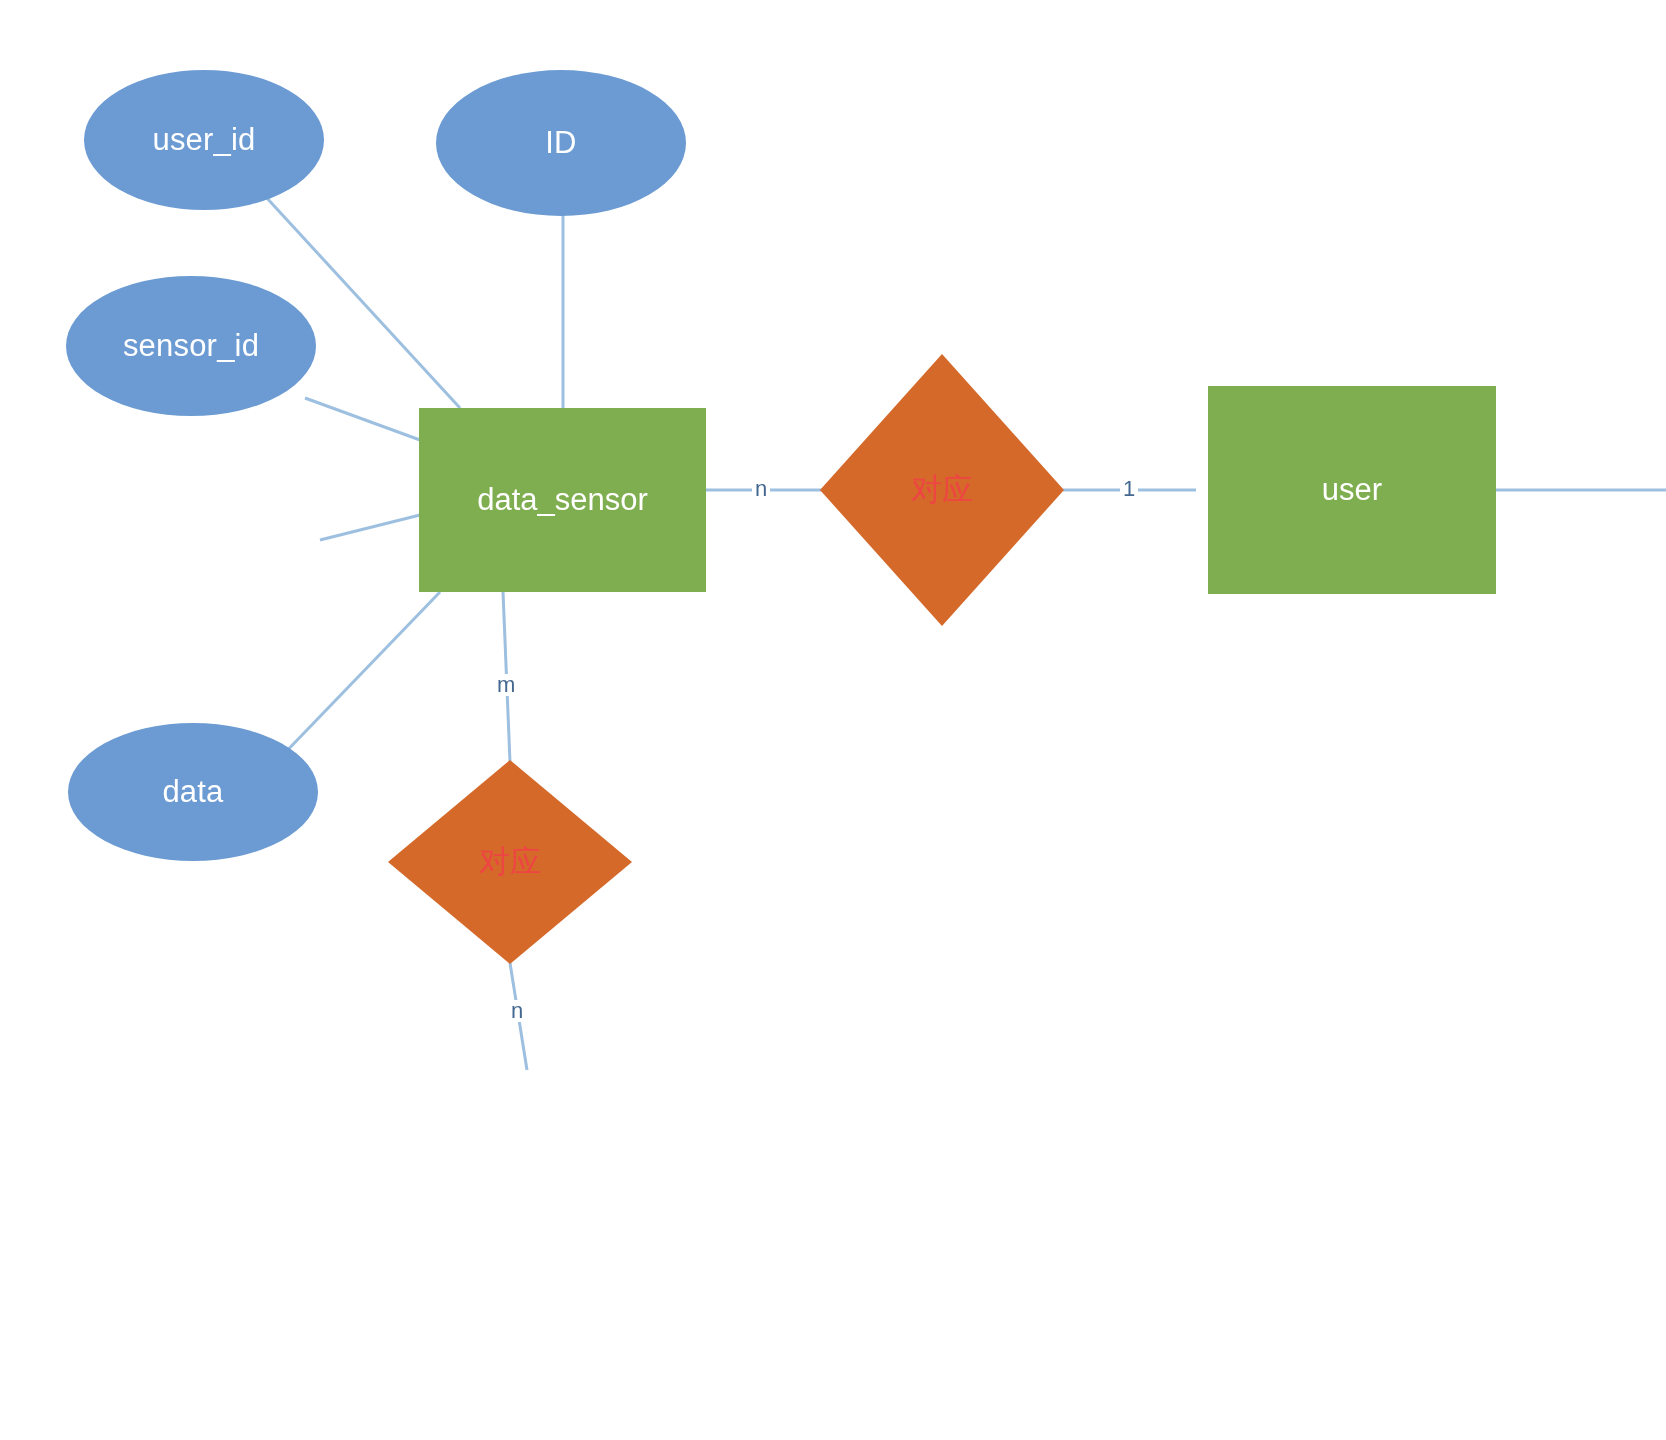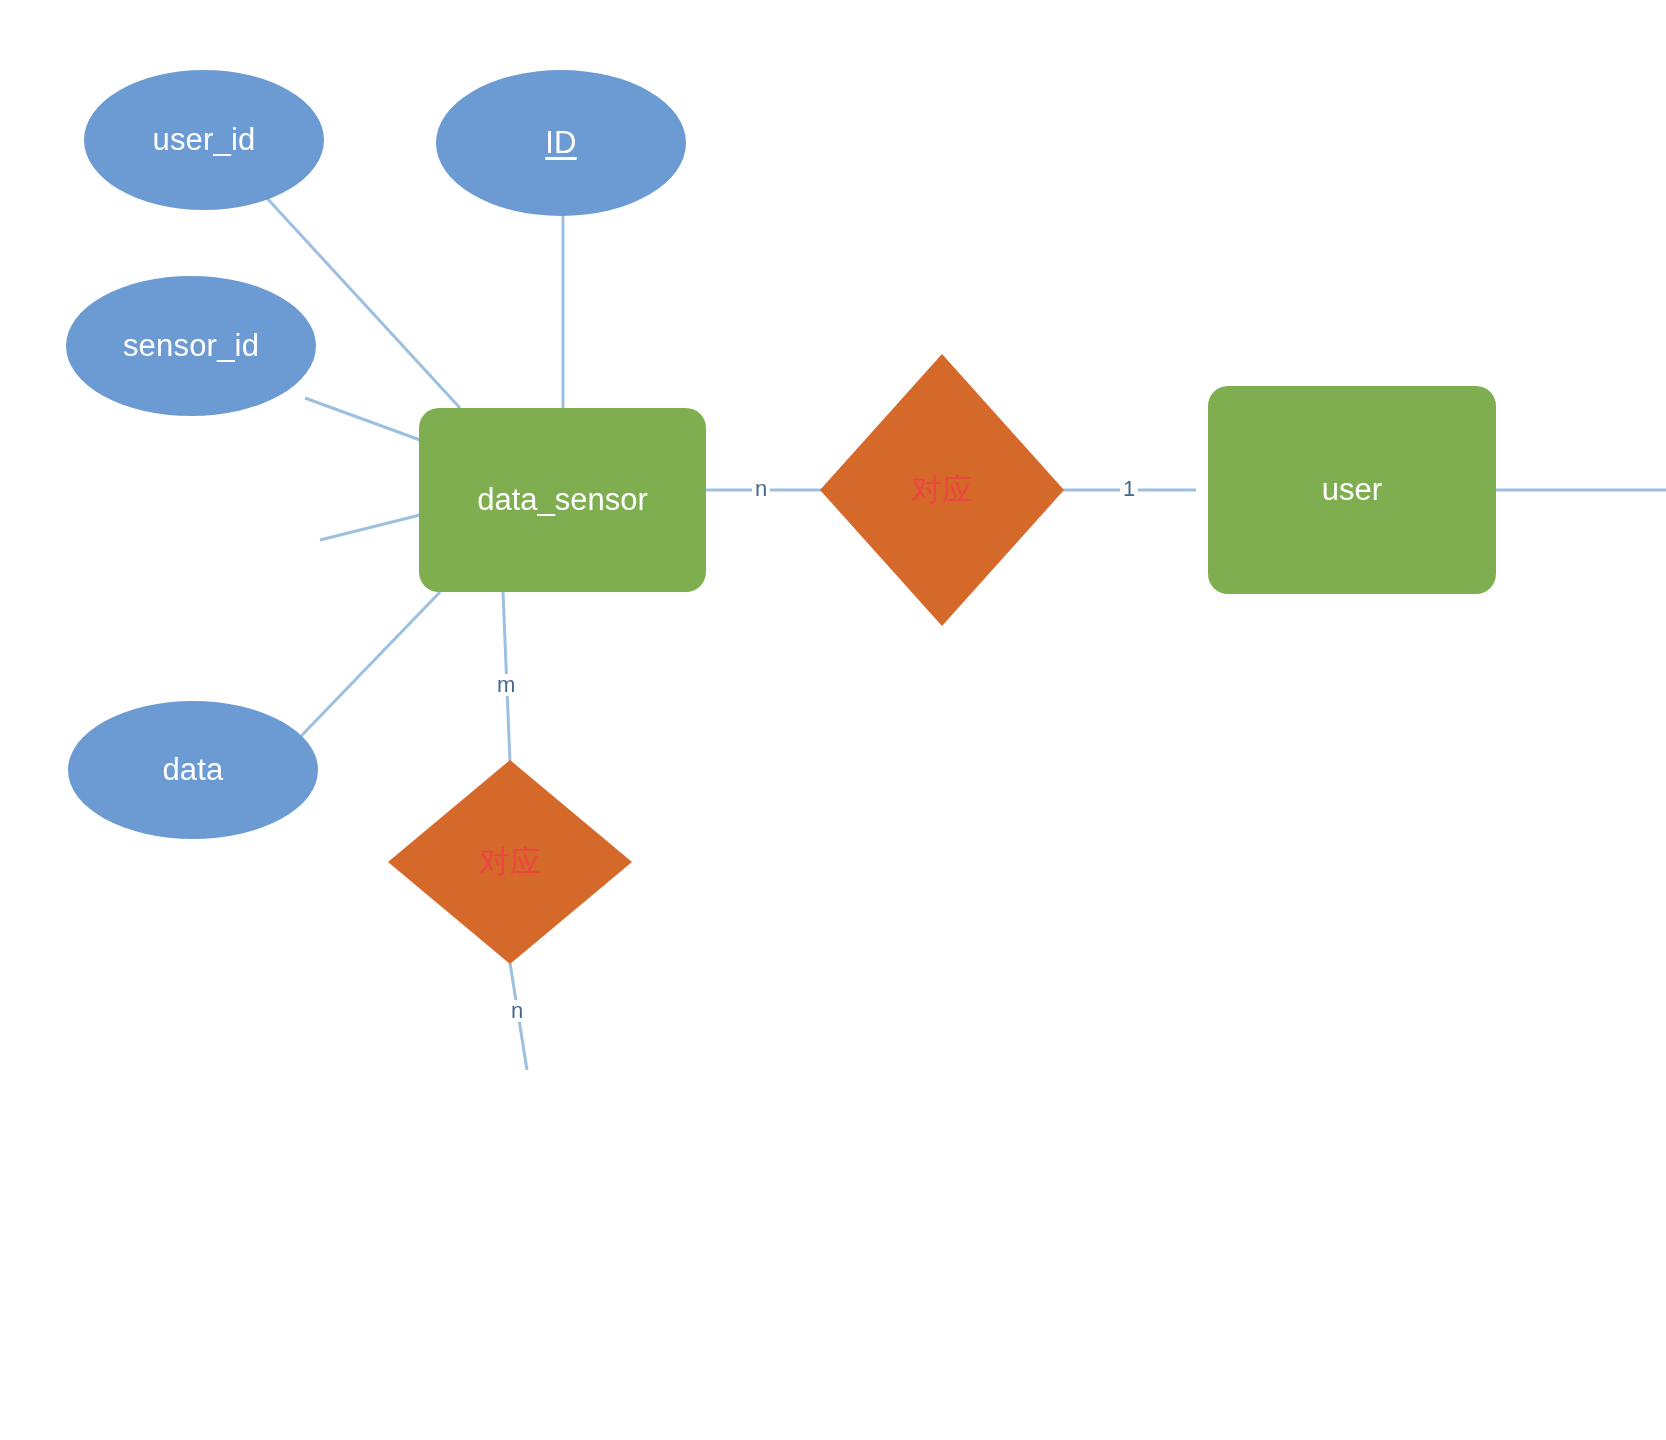--- a/index.html
+++ b/index.html
@@ -25,31 +25,29 @@
   }
   .node {
     position: absolute;
     display: flex;
     align-items: center;
     justify-content: center;
     color: #ffffff;
     text-align: center;
     box-sizing: border-box;
     user-select: none;
-    border-radius: 20px;
   }
   .attr-ellipse {
     background: #6b9bd2;
     border-radius: 50%;
     font-size: 31px;
     font-weight: 400;
     letter-spacing: 0.2px;
   }
   .attr-ellipse.key > span {
-    text-decoration: underline;
     text-underline-offset: 4px;
   }
   .entity-box {
     background: #7fae50;
     font-size: 31px;
     font-weight: 400;
   }
   .rel-diamond {
     background: transparent;
     font-size: 31px;
@@ -105,21 +103,21 @@
 
   <div class="node attr-ellipse key" style="left:436px; top:70px; width:250px; height:146px;">
     <span>ID</span>
   </div>
 
   <div class="node attr-ellipse" style="left:66px; top:276px; width:250px; height:140px;justify-content:center;">
     <span>sensor_id</span>
   </div>
 
 
-  <div class="node attr-ellipse" style="left:68px; top:701px; width:250px; height:138px;text-align:right;">
+  <div class="node attr-ellipse" style="left:68px; top:723px; width:250px; height:138px;text-align:right;">
     <span>data</span>
   </div>
 
   <div class="node entity-box" style="left:419px; top:408px; width:287px; height:184px;">
     <span>data_sensor</span>
   </div>
 
   <div class="node entity-box" style="left:1196px; top:386px; width:288px; height:208px;margin-left:12px;">
     <span>user</span>
   </div>

